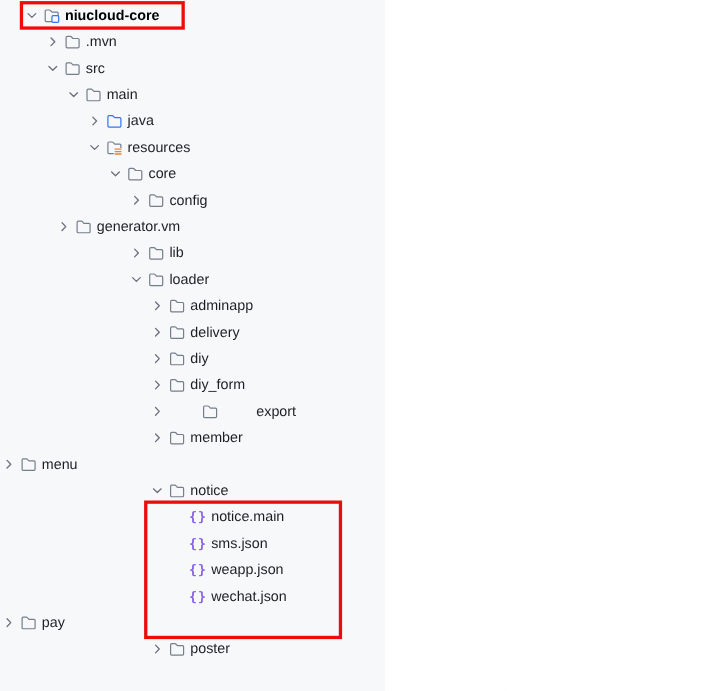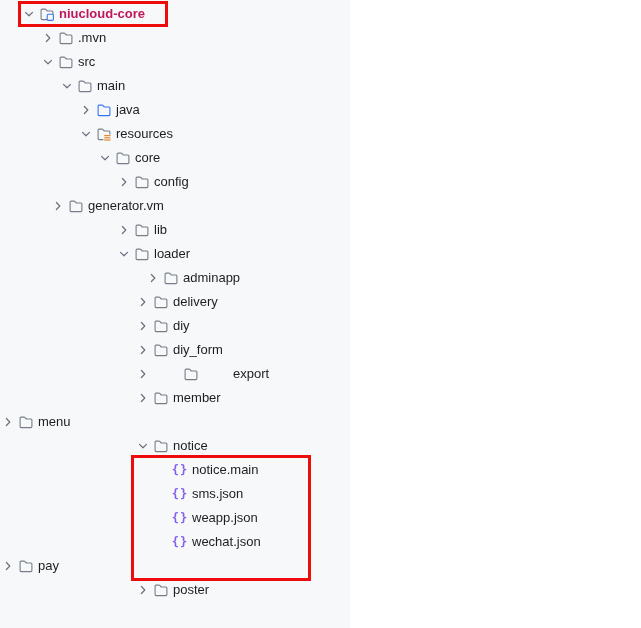--- a/index.html
+++ b/index.html
@@ -22,21 +22,21 @@
   }
   .row {
     height: 24px;
     display: flex;
     align-items: center;
     font-size: 13px;
     color: #1c1e22;
     white-space: nowrap;
     cursor: default;
   }
-  .row.bold .label { font-weight: 700; color: #be185d; }
+  .row.bold .label { font-weight: 700; color: #000000; }
   .chevron {
     width: 16px; height: 16px;
     display: inline-flex;
     align-items: center;
     justify-content: center;
     flex: 0 0 16px;
   }
   .icon {
     width: 16px; height: 16px;
     margin-left: 2px;
@@ -214,21 +214,21 @@
             <polyline points="4.5,6.4 8,9.8 11.5,6.4" fill="none" stroke="#6c707e" stroke-width="1.2" stroke-linecap="round" stroke-linejoin="round"></polyline>
           </svg>
         </span>
         <span class="icon">
           <svg width="16" height="16" viewBox="0 0 16 16">
             <path d="M2.1 12.6 V4.1 c0-.6.45-1 1-1 h2.9 c.3 0 .6.12.8.33 L8.3 5 h4.6 c.55 0 1 .45 1 1 v6.6 c0 .55-.45 1-1 1 H3.1 c-.55 0-1-.45-1-1 Z" fill="none" stroke="#767e8a" stroke-width="1.1" stroke-linejoin="round"></path>
           </svg>
         </span>
         <span class="label">loader</span>
       </div>
-      <div class="row" style="padding-left: 135px; margin-left: 10px;">
+      <div class="row" style="padding-left: 135px;">
         <span class="chevron">
           <svg width="16" height="16" viewBox="0 0 16 16">
             <polyline points="6.4,4.5 9.8,8 6.4,11.5" fill="none" stroke="#6c707e" stroke-width="1.2" stroke-linecap="round" stroke-linejoin="round"></polyline>
           </svg>
         </span>
         <span class="icon">
           <svg width="16" height="16" viewBox="0 0 16 16">
             <path d="M2.1 12.6 V4.1 c0-.6.45-1 1-1 h2.9 c.3 0 .6.12.8.33 L8.3 5 h4.6 c.55 0 1 .45 1 1 v6.6 c0 .55-.45 1-1 1 H3.1 c-.55 0-1-.45-1-1 Z" fill="none" stroke="#767e8a" stroke-width="1.1" stroke-linejoin="round"></path>
           </svg>
         </span>

